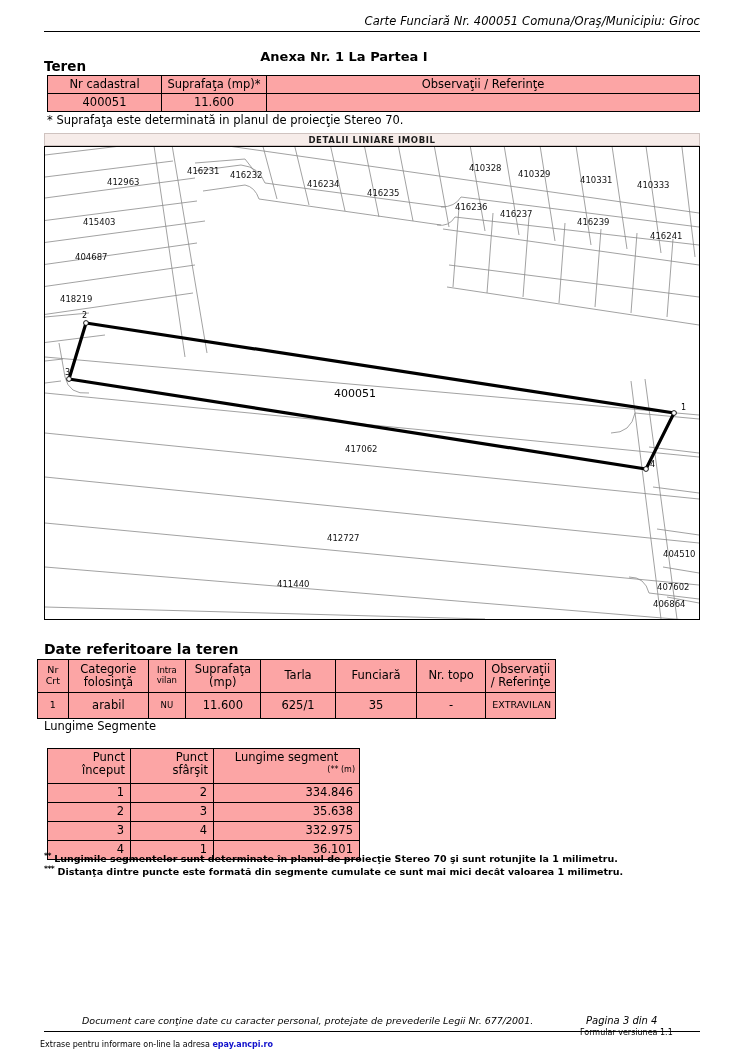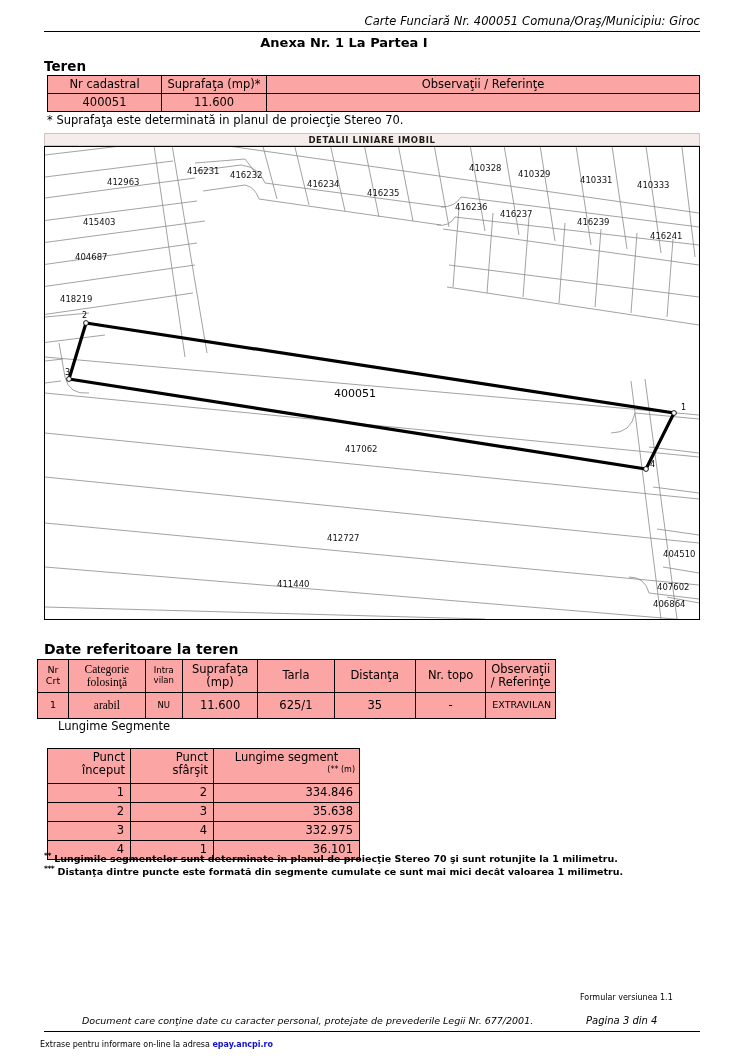--- a/index.html
+++ b/index.html
@@ -35,40 +35,39 @@
   }
   .hr-top {
     position: absolute;
     left: 44px; top: 31px;
     width: 656px;
     height: 1px;
     background: #000;
   }
   .anexa-title {
     position: absolute;
-    left: 44px; top: 35px;
+    left: 44px; top: 49px;
     width: 600px;
     text-align: center;
     font-weight: bold;
     font-size: 13px;
   }
 
   
   .sec-title {
     position: absolute;
     font-weight: bold;
     font-size: 13.5px;
   }
   .sec-title.teren { left: 44px; top: 58px; }
   .sec-title.date-teren { left: 44px; top: 641px; font-size: 14px; }
 
   .small-label {
     position: absolute;
     font-size: 11px;
-    margin-left: 14px;
   }
   .lungime-label { left: 44px; top: 719px; font-size: 11.5px; }
   .lungime-note  { left: 44px; top: 733px; font-size: 11.5px; }
 
   .star-note {
     position: absolute;
     left: 47px; top: 113px;
     font-size: 11.5px;
   }
 
@@ -108,21 +107,21 @@
   #teren-table td.c1 { width: 105px; }
   #teren-table td.c2 { width: 96px; }
   #teren-table td.c3 { width: auto; }
   #teren-table tr { height: 18px; }
 
   
   #date-teren-table { left: 37px; top: 659px; width: 519px; font-size: 11.5px; }
   #date-teren-table tr.hdr td { height: 30px; }
   #date-teren-table tr.row td { height: 23px; }
   #date-teren-table td.w-nrcrt   { width: 26px; font-size: 9.5px; }
-  #date-teren-table td.w-categ   { width: 80px; font-family: Liberation Serif, serif; }
+  #date-teren-table td.w-categ   { width: 80px; }
   #date-teren-table td.w-intra   { width: 32px; font-size: 8.5px; }
   #date-teren-table td.w-supraf  { width: 72px; }
   #date-teren-table td.w-tarla   { width: 85px; }
   #date-teren-table td.w-parcela { width: 85px; }
   #date-teren-table td.w-topo    { width: 80px; }
   #date-teren-table td.w-obs     { width: auto; }
   #date-teren-table td.obs-val   { text-align: left; font-size: 9.5px; padding-left: 6px; }
 
   
   #segmente-table { left: 47px; top: 748px; width: 313px; }
@@ -199,21 +198,21 @@
     position: absolute;
     left: 40px; top: 1040px;
     font-size: 8px;
   }
   .foot-left2 .link {
     color: #1111cc;
     font-weight: bold;
   }
   .foot-right2 {
     position: absolute;
-    left: 580px; top: 993px;
+    left: 580px; top: 1028px;
     font-size: 8px;
   }
 </style>
 </head>
 <body>
 
 <div class="page">
 
   <div class="cf-header">Carte Funciară Nr. 400051 Comuna/Oraş/Municipiu: Giroc</div>
   <div class="hr-top"></div>
@@ -375,21 +374,21 @@
       </td>
       <td class="w-intra">
         <span>Intra</span><br>
         <span>vilan</span>
       </td>
       <td class="w-supraf">
         <span>Suprafaţa</span><br>
         <span>(mp)</span>
       </td>
       <td class="w-tarla">Tarla</td>
-      <td class="w-parcela">Distanţa</td>
+      <td class="w-parcela">Funciară</td>
       <td class="w-topo">Nr. topo</td>
       <td class="w-obs">Observaţii / Referinţe</td>
     </tr>
     <tr class="row">
       <td class="w-nrcrt">1</td>
       <td class="w-categ">arabil</td>
       <td class="w-intra">NU</td>
       <td class="w-supraf">11.600</td>
       <td class="w-tarla">625/1</td>
       <td class="w-parcela">35</td>

